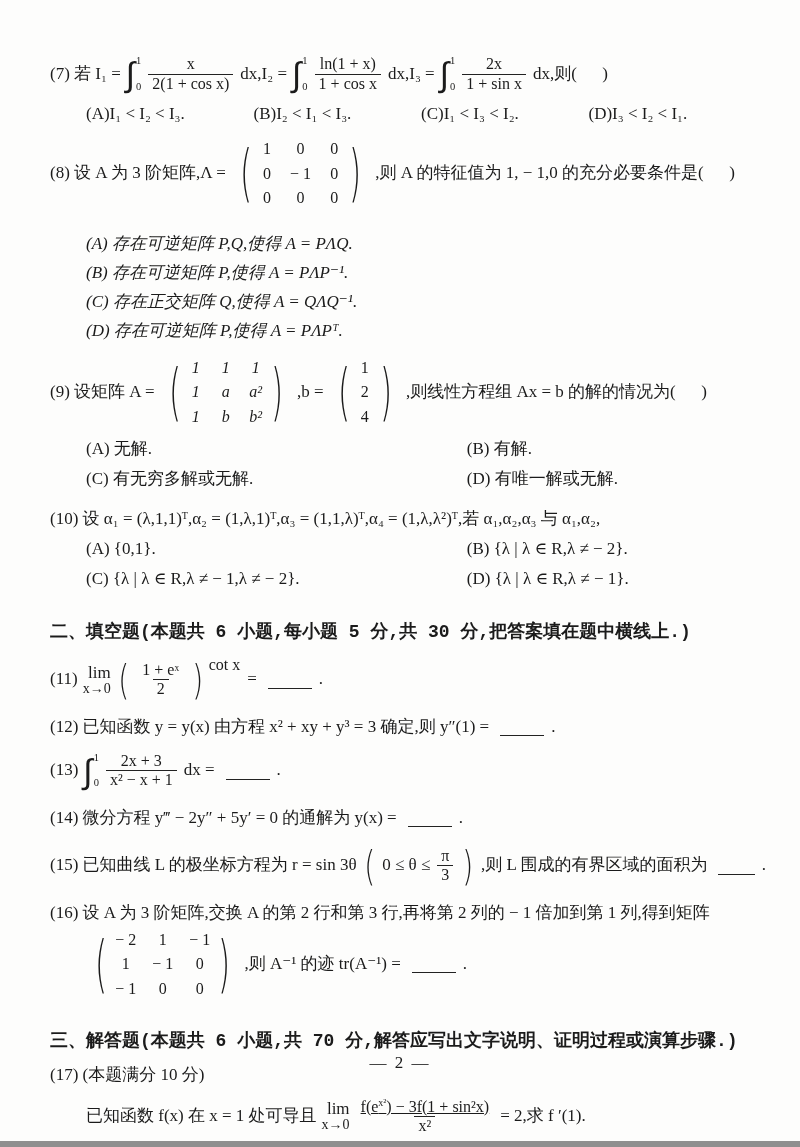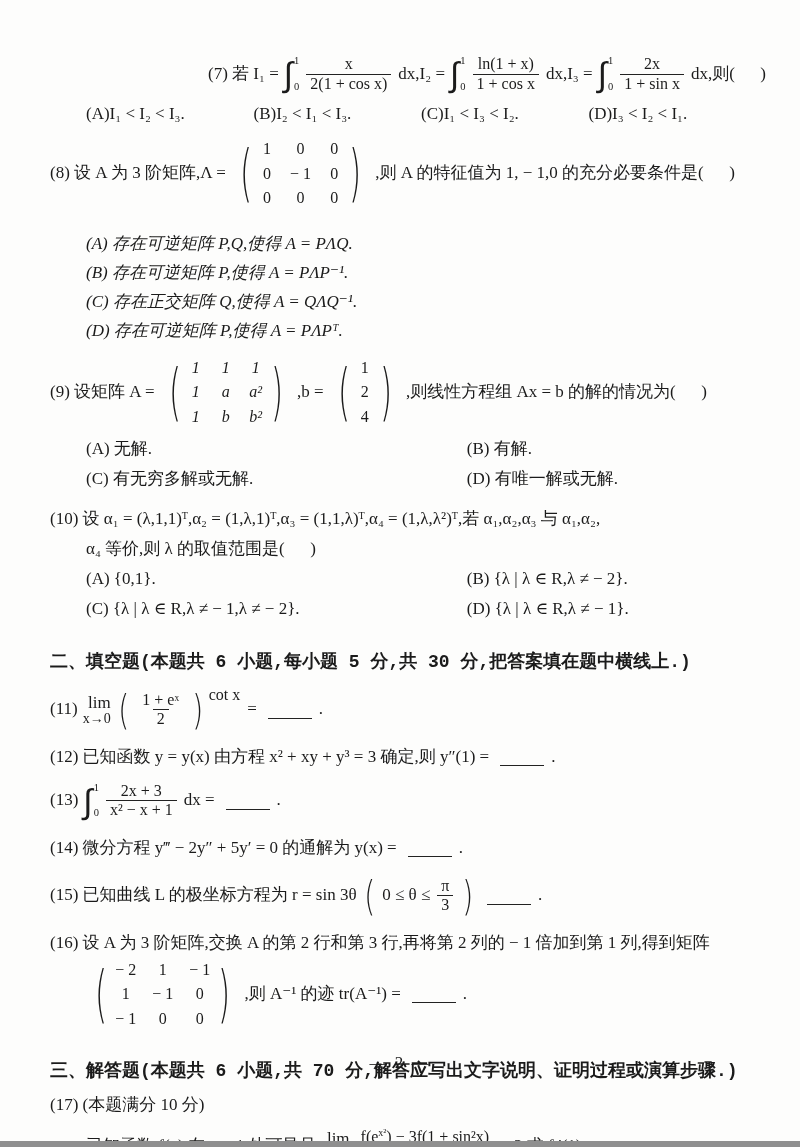--- a/index.html
+++ b/index.html
@@ -71,21 +71,21 @@
             font-size:17px; letter-spacing:2px; }
   .scan-edge { position:absolute; left:0; right:0; bottom:0; height:6px; background:#8f8f8f; }
 
   .mt1{margin-top:12px}.mt2{margin-top:16px}.mt3{margin-top:26px}
 </style>
 </head>
 <body>
 
 <div class="page">
 
-  <div class="line mathline" style="margin-top:8px;justify-content:flex-end;">
+  <div class="line mathline" style="margin-top:8px;">
     <span class="t">(7) 若 I₁ =</span>
     <span class="ig">
       <span class="is">∫</span>
       <span class="ilims">
         <span class="iu">1</span>
         <span class="il">0</span>
       </span>
     </span>
     <span class="frac">
       <span class="num">x</span>
@@ -181,21 +181,20 @@
   </div>
   <div class="opt-grid" style="margin-top:6px;">
     <span>(A) 无解.</span>
     <span>(B) 有解.</span>
     <span>(C) 有无穷多解或无解.</span>
     <span>(D) 有唯一解或无解.</span>
   </div>
 
   <div style="margin-top:10px; line-height:30px;">
     <div class="t" style="white-space:nowrap;">(10) 设 α₁ = (λ,1,1)ᵀ,α₂ = (1,λ,1)ᵀ,α₃ = (1,1,λ)ᵀ,α₄ = (1,λ,λ²)ᵀ,若 α₁,α₂,α₃ 与 α₁,α₂,</div>
-    <div class="t" style="margin-left:36px;">α₄ 等价,则 λ 的取值范围是(      )</div>
   </div>
   <div class="opt-grid">
     <span>(A) {0,1}.</span>
     <span>(B) {λ | λ ∈ R,λ ≠ − 2}.</span>
     <span>(C) {λ | λ ∈ R,λ ≠ − 1,λ ≠ − 2}.</span>
     <span>(D) {λ | λ ∈ R,λ ≠ − 1}.</span>
   </div>
 
   <div class="sec-header mt3">二、填空题(本题共 6 小题,每小题 5 分,共 30 分,把答案填在题中横线上.)</div>
 
@@ -249,20 +248,21 @@
 
   <div class="line mt2">
     <span class="t">(15) 已知曲线 L 的极坐标方程为 r = sin 3θ</span>
     <span class="bigp">(</span>
     <span class="t">0 ≤ θ ≤</span>
     <span class="frac">
       <span class="num">π</span>
       <span class="den">3</span>
     </span>
     <span class="bigp">)</span>
+    <span class="t">,则 L 围成的有界区域的面积为</span>
     <span class="blank"></span>
     <span class="t">.</span>
   </div>
 
   <div class="t mt2" style="white-space:nowrap;">(16) 设 A 为 3 阶矩阵,交换 A 的第 2 行和第 3 行,再将第 2 列的 − 1 倍加到第 1 列,得到矩阵</div>
   <div class="line" style="margin-left:36px; margin-top:4px;">
     <span class="mat">
       <span class="paren">(</span>
       <span class="cells3" style="font-style:normal;">
         <span>− 2</span>

